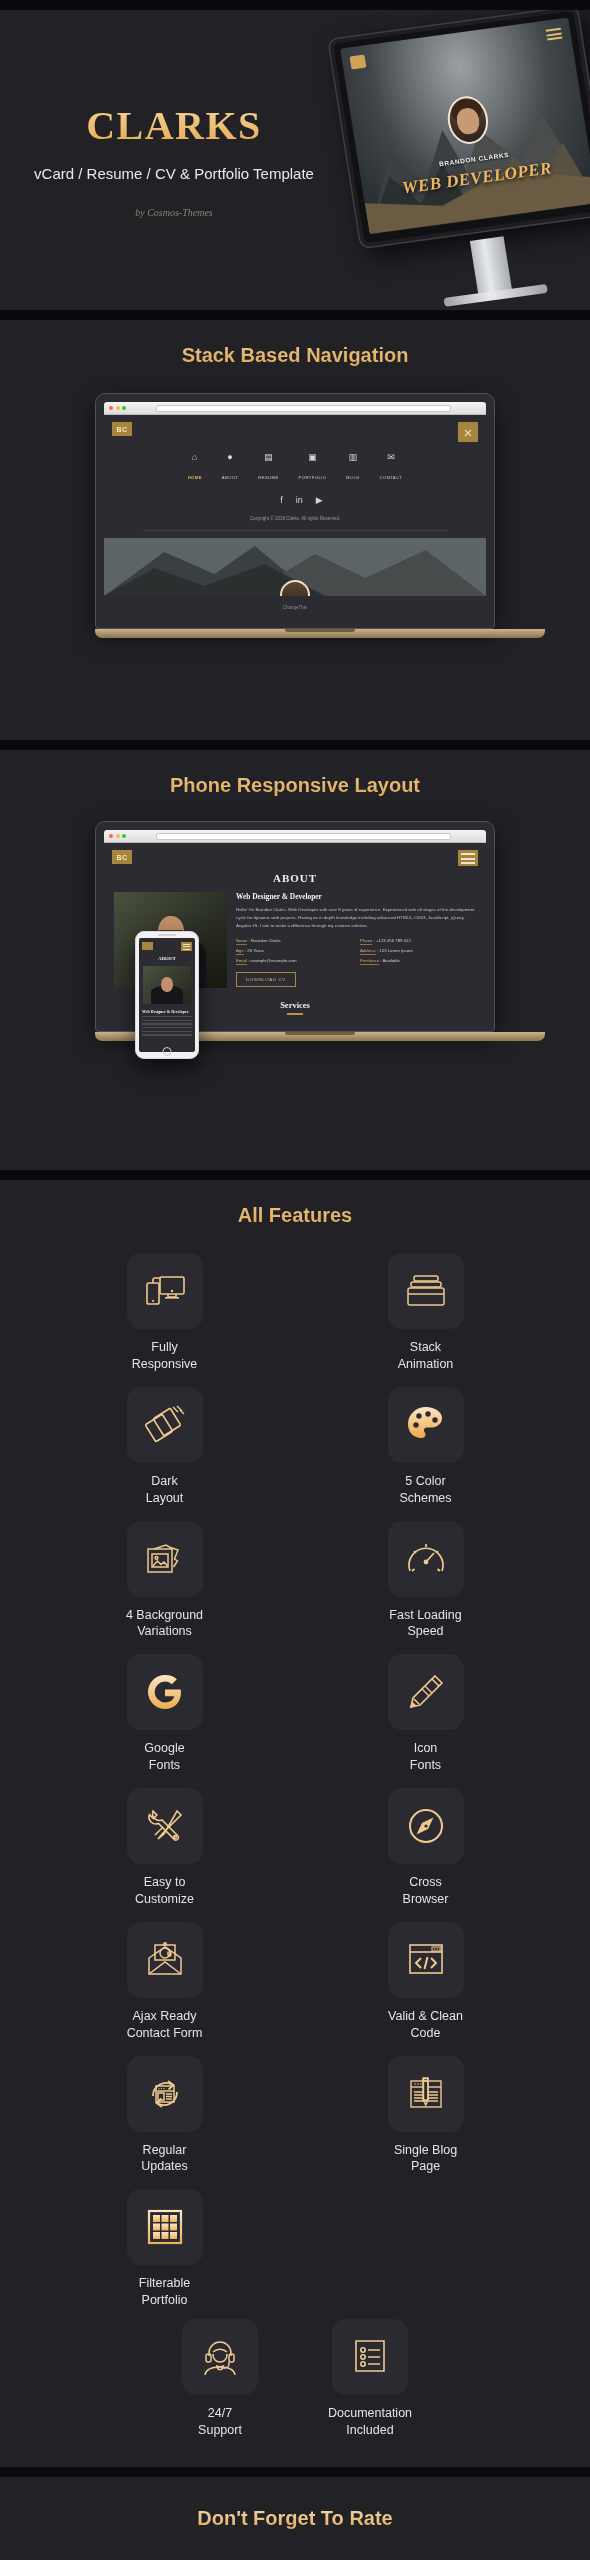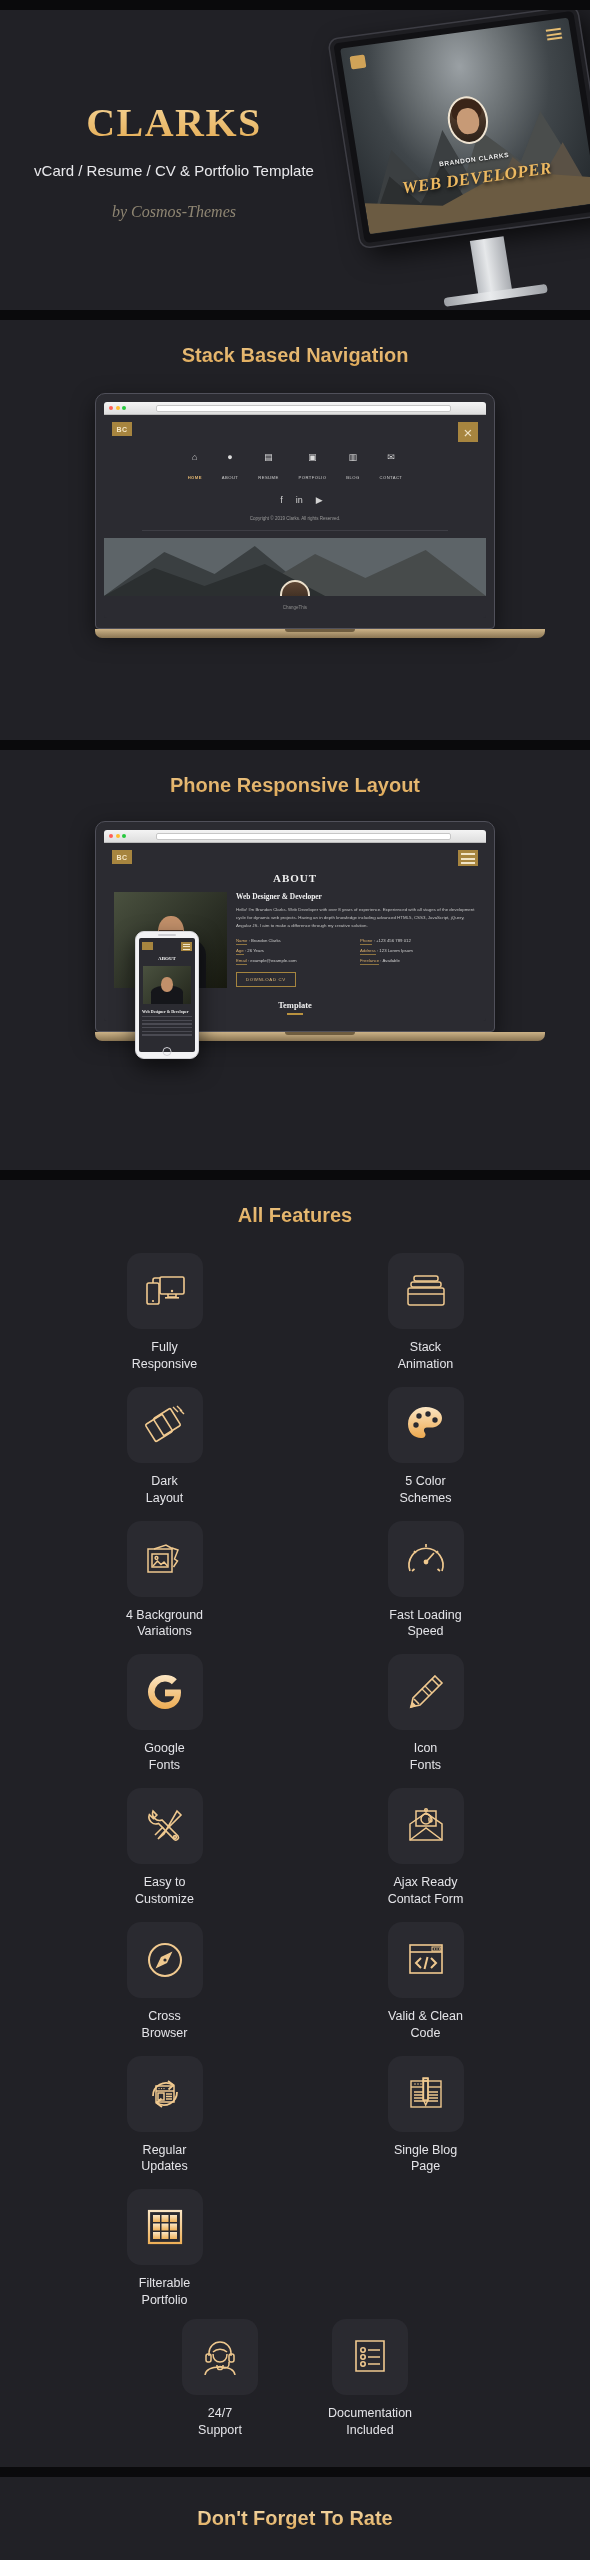--- a/index.html
+++ b/index.html
@@ -29,21 +29,21 @@
     -webkit-background-clip: text;
     background-clip: text;
     -webkit-text-fill-color: transparent;
     margin-bottom: 14px;
   }
   .brand-sub {
     font-size: 15px; color: #e9e9ec; line-height: 1.45; font-weight: 400;
     max-width: 280px; margin: 0 auto;
   }
   .brand-by {
-    margin-top: 22px; font-size: 16px; color: #8e8572; font-style: italic;
+    margin-top: 22px; font-size: 10px; color: #8e8572; font-style: italic;
     font-family: "Liberation Serif", serif;
   }
   .hero-right { position: absolute; right: -6px; top: 6px; width: 262px; height: 290px; }
 
   
   .imac { position: absolute; left: 10px; top: 6px; width: 250px; height: 210px;
     transform: rotate(-9deg) skewY(1.2deg); }
   .imac-bezel { width: 100%; height: 100%; background: #111114; border-radius: 9px;
     border: 4px solid #1e1e22; box-shadow: 0 0 0 1.5px #3d3d44, 8px 10px 26px rgba(0,0,0,.7); overflow: hidden; position: relative; }
   .imac-screen { position: absolute; inset: 6px 6px 8px 6px; border-radius: 3px; overflow: hidden;
@@ -362,21 +362,21 @@
                       <div class="ar-item"><u>Name</u> : <span>Brandon Clarks</span></div>
                       <div class="ar-item"><u>Phone</u> : <span>+123 456 789 012</span></div>
                       <div class="ar-item"><u>Age</u> : <span>26 Years</span></div>
                       <div class="ar-item"><u>Address</u> : <span>123 Lorem Ipsum</span></div>
                       <div class="ar-item"><u>Email</u> : <span>example@example.com</span></div>
                       <div class="ar-item"><u>Freelance</u> : <span>Available</span></div>
                     </div>
                     <div class="cvbtn">DOWNLOAD CV</div>
                   </div>
                 </div>
-                <div class="services-h">Template</div>
+                <div class="services-h">Services</div>
               </div>
             </div>
           </div>
         </div>
         <div class="laptop-base"></div>
 
         <div class="phone">
           <div class="phone-notch"></div>
           <div class="phone-screen">
             <div class="ph-top">
@@ -533,41 +533,41 @@
             <path d="M33 5l4 4-18 18-5 6 6-5z"></path>
             <path d="M11 29l8-8"></path>
               <circle cx="31" cy="31" r="1.4"></circle>
           </svg>
         </div>
         <div class="flabel">Easy to<br>Customize</div>
       </div>
 
       <div class="fcell">
         <div class="ficon">
+          <svg width="40" height="40" viewBox="0 0 40 40" fill="none" stroke="#f0c98f" stroke-width="2">
+            <circle cx="20" cy="20" r="16"></circle>
+            <path d="M26 13l-4.5 9.5L12 27l4.5-9.5z" fill="#f0c98f" stroke-width="1.4"></path>
+            <circle cx="20" cy="20" r="1.6" fill="#2a2a30" stroke="none"></circle>
+          </svg>
+        </div>
+        <div class="flabel">Cross<br>Browser</div>
+      </div>
+
+      <div class="fcell">
+        <div class="ficon">
           <svg width="42" height="38" viewBox="0 0 42 38" fill="none" stroke="#f0c98f" stroke-width="1.5">
             <path d="M5 17L21 6l16 11v16H5z"></path>
             <path d="M5 33l16-12 16 12"></path>
             <rect x="11" y="4" width="20" height="15"></rect>
             <circle cx="21" cy="12" r="5"></circle>
             <path d="M24 10.5v3c0 1 .6 1.6 1.4 1.6.9 0 1.6-.7 1.6-2 0-3.4-2.6-6-6-6"></path>
             <circle cx="21" cy="3" r="1.3"></circle>
           </svg>
         </div>
         <div class="flabel">Ajax Ready<br>Contact Form</div>
-      </div>
-
-      <div class="fcell">
-        <div class="ficon">
-          <svg width="40" height="40" viewBox="0 0 40 40" fill="none" stroke="#f0c98f" stroke-width="2">
-            <circle cx="20" cy="20" r="16"></circle>
-            <path d="M26 13l-4.5 9.5L12 27l4.5-9.5z" fill="#f0c98f" stroke-width="1.4"></path>
-            <circle cx="20" cy="20" r="1.6" fill="#2a2a30" stroke="none"></circle>
-          </svg>
-        </div>
-        <div class="flabel">Cross<br>Browser</div>
       </div>
 
       <div class="fcell">
         <div class="ficon">
           <svg width="42" height="38" viewBox="0 0 42 38" fill="none" stroke="#f0c98f" stroke-width="1.6">
             <rect x="5" y="4" width="32" height="28"></rect>
             <path d="M5 11h32"></path>
             <rect x="27" y="6" width="9" height="4" stroke-width="1"></rect>
             <circle cx="29.5" cy="8" r=".7" fill="#f0c98f" stroke="none"></circle>
             <circle cx="32" cy="8" r=".7" fill="#f0c98f" stroke="none"></circle>

